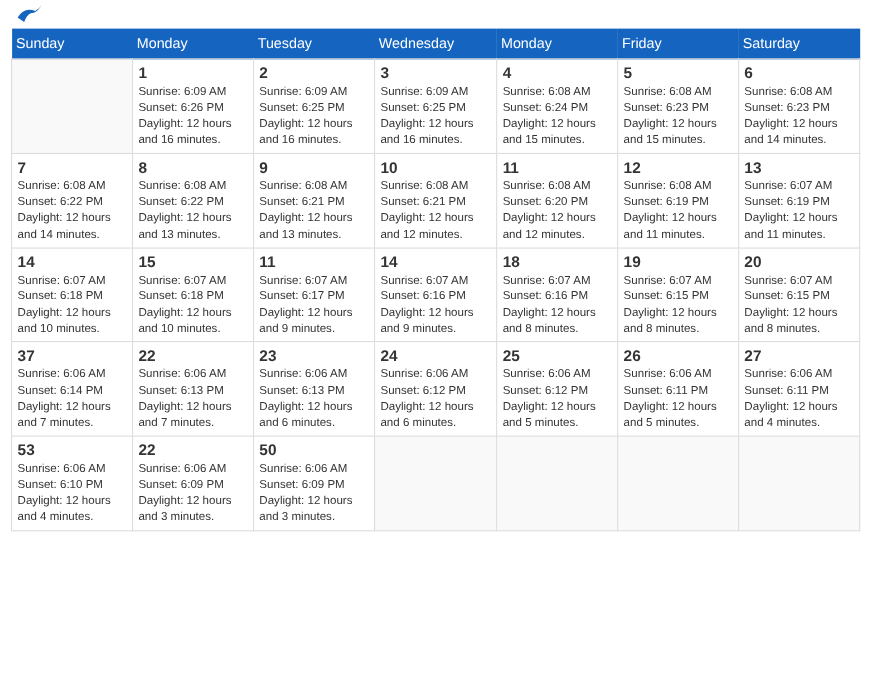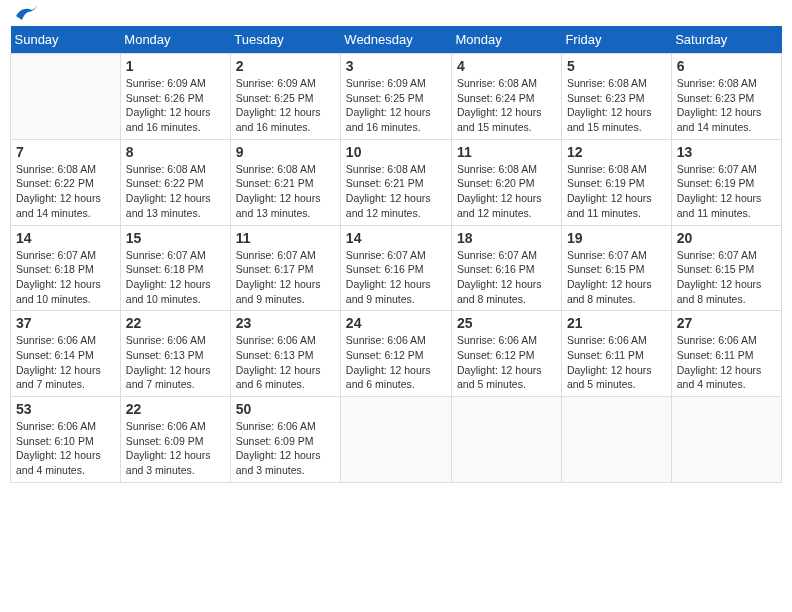--- a/index.html
+++ b/index.html
@@ -289,21 +289,21 @@
 and 6 minutes.</div>
         </td>
         <td>
           <span class="day-num">25</span>
           <div class="day-info" style="white-space: pre-line;">Sunrise: 6:06 AM
 Sunset: 6:12 PM
 Daylight: 12 hours
 and 5 minutes.</div>
         </td>
         <td>
-          <span class="day-num">21</span>
+          <span class="day-num">26</span>
           <div class="day-info" style="white-space: pre-line;">Sunrise: 6:06 AM
 Sunset: 6:11 PM
 Daylight: 12 hours
 and 5 minutes.</div>
         </td>
         <td>
           <span class="day-num">27</span>
           <div class="day-info" style="white-space: pre-line;">Sunrise: 6:06 AM
 Sunset: 6:11 PM
 Daylight: 12 hours

